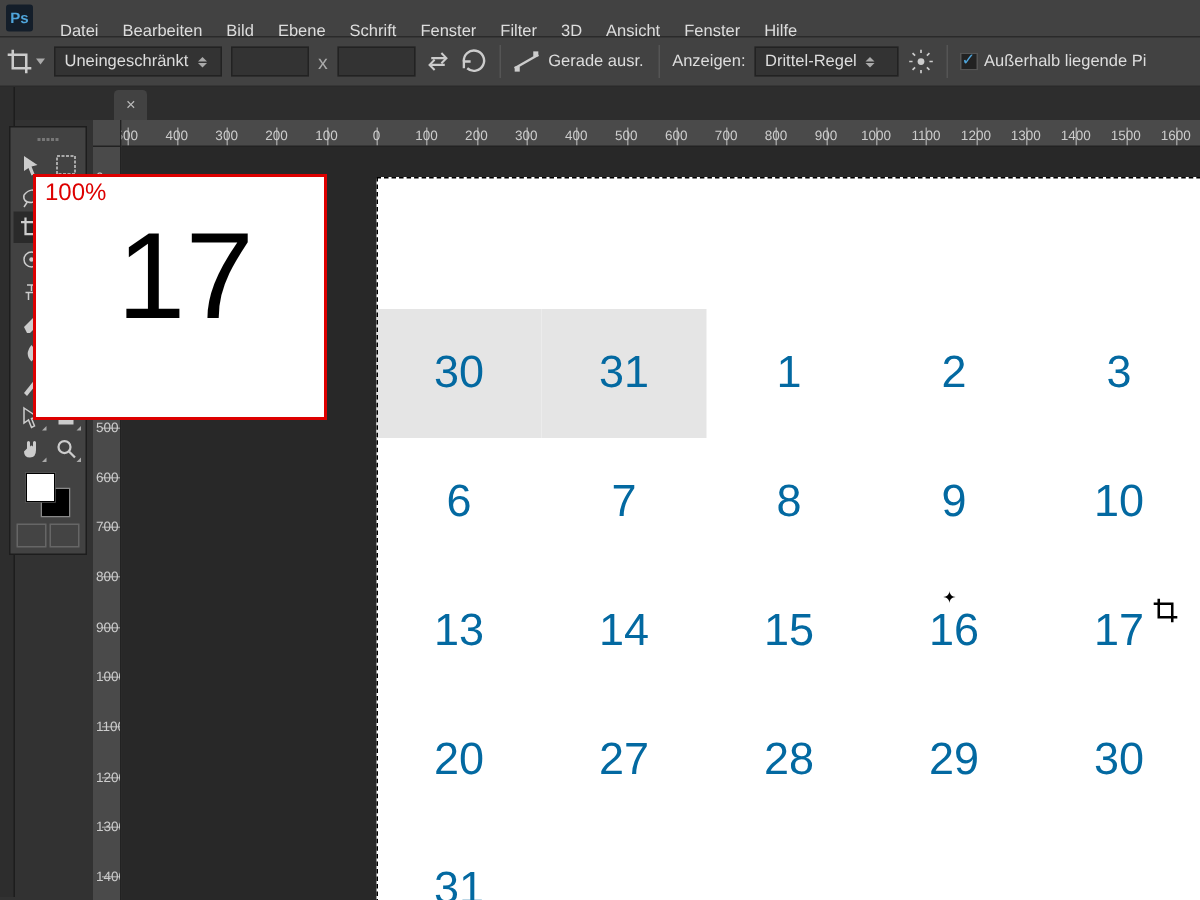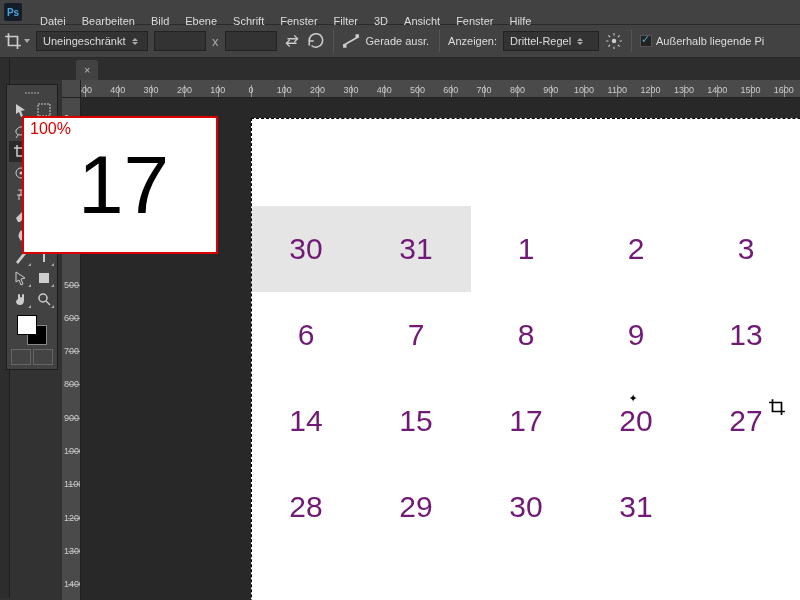--- a/index.html
+++ b/index.html
@@ -44,38 +44,38 @@
   .ruler-v .tline.big { width:12px;}
   .ruler-corner { position:absolute; top:0; left:0; width:19px; height:18px; background:#4a4a4a; border-right:1px solid #222; border-bottom:1px solid #222;}
   
   .canvas { position:absolute; top:18px; left:19px; right:0; bottom:0; background:#282828; overflow:hidden;}
   .doc { position:absolute; top:20px; left:170px; width:720px; height:720px; background:#fff; }
   .marquee { position:absolute; top:20px; left:170px; width:720px; height:720px; border:1px dashed #000; pointer-events:none;}
   .crop-rect { position:absolute; top:300px; left:552px; width:230px; height:300px; border:1px solid rgba(0,0,0,0);}
   .crop-handle { position:absolute; width:10px; height:10px; display:flex; align-items:center; justify-content:center; font-size:11px; color:#000;}
   .crop-handle.tl{ top:-6px; left:-6px;}
   .cal-grid { position:absolute; top:88px; left:0; display:grid; grid-template-columns: repeat(5, 110px); grid-auto-rows: 86px; }
-  .cal-cell { display:flex; align-items:center; justify-content:center; font-family: "Century Gothic", "Trebuchet MS", sans-serif; font-size: 30px; font-weight:300; color:#701a75;}
+  .cal-cell { display:flex; align-items:center; justify-content:center; font-family: "Century Gothic", "Trebuchet MS", sans-serif; font-size: 30px; font-weight:300; color:#0369a1;}
   .cal-cell.prev { background:#e5e5e5;}
   
   .toolbox { position:absolute; top:84px; left:6px; width:52px; background:#424242; border:1px solid #1d1d1d; padding:4px 2px; }
   .tool-grab { height:8px; display:flex; align-items:center; justify-content:center; gap:1px; margin-bottom:2px;}
   .tool-grab span{width:2px;height:2px;background:#777;}
   .tool-row { display:flex; }
   .tool { width:23px; height:21px; display:flex; align-items:center; justify-content:center; position:relative;}
   .tool svg { width:16px; height:16px; }
   .tool.active { background:#2a2a2a;}
   .tool .corner { position:absolute; bottom:1px; right:1px; width:0;height:0; border-left:3px solid transparent; border-bottom:3px solid #aaa;}
   .swatches { margin:6px auto 4px; width:30px; height:30px; position:relative;}
   .swatches .fg{ position:absolute; top:0; left:0; width:20px;height:20px; background:#fff; border:1px solid #000; z-index:2;}
   .swatches .bg{ position:absolute; bottom:0; right:0; width:20px;height:20px; background:#000; border:1px solid #888;}
   .mode-row { display:flex; justify-content:center; gap:2px; margin-top:2px;}
   .mode { width:20px; height:16px; border:1px solid #666; background:#444;}
   
-  .zoom-preview { position:absolute; top:116px; left:22px; width:196px; height:138px; background:#fff; border:2px solid #d00; z-index:50; }
+  .zoom-preview { position:absolute; top:116px; left:22px; width:196px; height:164px; background:#fff; border:2px solid #d00; z-index:50; }
   .zoom-preview .pct { position:absolute; top:2px; left:6px; color:#d00; font-size:16px; }
   .zoom-preview .big { position:absolute; top:26px; left:54px; font-size:82px; font-family:"Century Gothic","Trebuchet MS",sans-serif; font-weight:300; color:#000; line-height:1;}
   
   .crop-cursor { position:absolute; top:398px; left:768px; z-index:60; }
 </style>
 </head>
 <body>
 
 <div class="menubar">
   <div class="ps-logo">Ps</div>
@@ -246,23 +246,25 @@
       <div class="cal-grid" id="calgrid">
           <div class="cal-cell prev">30</div>
           <div class="cal-cell prev">31</div>
           <div class="cal-cell">1</div>
           <div class="cal-cell">2</div>
           <div class="cal-cell">3</div>
           <div class="cal-cell">6</div>
           <div class="cal-cell">7</div>
           <div class="cal-cell">8</div>
           <div class="cal-cell">9</div>
+          <div class="cal-cell">10</div>
           <div class="cal-cell">13</div>
           <div class="cal-cell">14</div>
           <div class="cal-cell">15</div>
+          <div class="cal-cell">16</div>
           <div class="cal-cell">17</div>
           <div class="cal-cell">20</div>
           <div class="cal-cell">27</div>
           <div class="cal-cell">28</div>
           <div class="cal-cell">29</div>
           <div class="cal-cell">30</div>
           <div class="cal-cell">31</div>
         </div>
     </div>
     <div class="marquee"></div>

